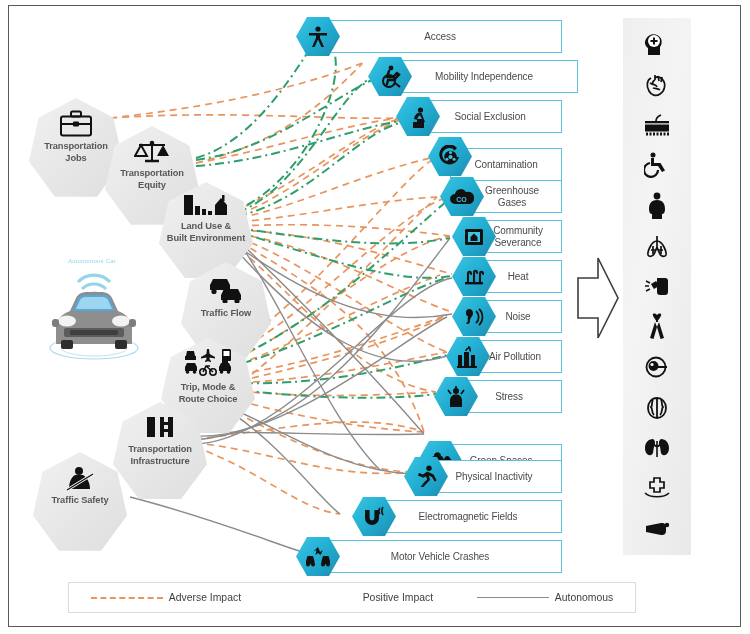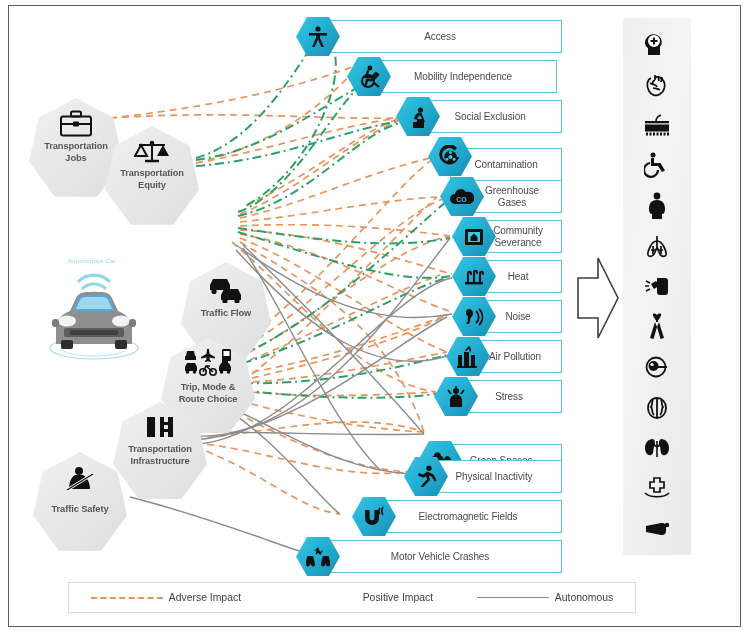--- a/index.html
+++ b/index.html
@@ -195,20 +195,33 @@
         <line x1="5" y1="7" x2="31" y2="7" stroke="#111" stroke-width="2"></line>
         <line x1="11" y1="23" x2="25" y2="23" stroke="#111" stroke-width="2.4"></line>
         <circle cx="18" cy="5" r="2.3" fill="#111"></circle>
         <path d="M1,18 L7,7 L13,18 Z" fill="none" stroke="#111" stroke-width="2"></path>
         <path d="M23,18 L29,7 L35,18 Z" fill="#111"></path>
       </svg>
     </div>
     <div class="lbl" style="margin-top:3px;">Transportation<br>Equity</div>
   </div>
 
+  <div class="src" style="left:158px;top:182px;width:96px;height:90px;padding-top:11px;">
+    <div class="ico">
+      <svg width="46" height="24" viewBox="0 0 46 24">
+        <rect x="1" y="2" width="9" height="20" fill="#111"></rect>
+        <rect x="12" y="13" width="5" height="9" fill="#111"></rect>
+        <rect x="19" y="16" width="4" height="6" fill="#111"></rect>
+        <rect x="25" y="18" width="4" height="4" fill="#111"></rect>
+        <path d="M32,12 L38,5 L44,12 L44,22 L32,22 Z" fill="#111"></path>
+        <rect x="39" y="2" width="2.5" height="6" fill="#111"></rect>
+      </svg>
+    </div>
+    <div class="lbl" style="margin-top:4px;">Land Use &amp;<br>Built Environment</div>
+  </div>
 
   <div class="src" style="left:180px;top:262px;width:92px;height:88px;padding-top:13px;">
     <div class="ico">
       <svg width="36" height="28" viewBox="0 0 36 28">
         <path d="M2,10 L5,4 L19,4 L22,10 L22,15 L2,15 Z" fill="#111"></path>
         <circle cx="6" cy="16.5" r="2.6" fill="#111"></circle>
           <circle cx="18" cy="16.5" r="2.6" fill="#111"></circle>
         <path d="M13,20 L16,14 L30,14 L33,20 L33,25 L13,25 Z" fill="#111"></path>
         <circle cx="17" cy="26" r="2.6" fill="#111"></circle>
           <circle cx="29" cy="26" r="2.6" fill="#111"></circle>
@@ -257,38 +270,38 @@
 
   <div class="src" style="left:32px;top:452px;width:96px;height:90px;padding-top:14px;">
     <div class="ico">
       <svg width="34" height="28" viewBox="0 0 34 28">
         <circle cx="16" cy="5" r="4" fill="#111"></circle>
         <path d="M12,9 C 8,11 6,17 6,23 L27,23 C27,17 24,11 20,9 Z" fill="#111"></path>
         <path d="M4,24 L30,8" stroke="#fff" stroke-width="3"></path>
         <path d="M4,24 L30,8" stroke="#111" stroke-width="1.4"></path>
       </svg>
     </div>
-    <div class="lbl" style="margin-top:10px;">Traffic Safety</div>
+    <div class="lbl" style="margin-top:1px;">Traffic Safety</div>
   </div>
 
   <div class="row" style="left:296px;top:20px;width:266px;">
     <div class="rowbox" style="left:22px;">
       <span class="rowlabel">Access</span>
     </div>
     <div class="hex" style="left:0;">
       <svg width="22" height="22" viewBox="0 0 22 22">
           <g fill="#111">
         <circle cx="11" cy="3" r="2.6"></circle>
         <path d="M2,7 L20,7 L20,9.4 L13,9.4 L13,12 L17,21 L14.4,21 L11,13.5 L7.6,21 L5,21 L9,12 L9,9.4 L2,9.4 Z"></path>
       </g>
         </svg>
     </div>
   </div>
 
-  <div class="row" style="left:347px;top:60px;width:210px;">
+  <div class="row" style="left:368px;top:60px;width:210px;">
     <div class="rowbox" style="left:22px;">
       <span class="rowlabel">Mobility Independence</span>
     </div>
     <div class="hex" style="left:0;">
       <svg width="23" height="23" viewBox="0 0 23 23">
           <g fill="#111">
         <circle cx="12" cy="3" r="2.4"></circle>
         <path d="M10,6 L8,12 L14,12 L18,8 L20,9.6 L15,15 L9,15 L8,19" stroke="#111" stroke-width="2.4" fill="none" stroke-linecap="round"></path>
         <circle cx="10" cy="16" r="6" fill="none" stroke="#111" stroke-width="2"></circle>
         <path d="M16,18 L21,22" stroke="#111" stroke-width="2.2"></path>

